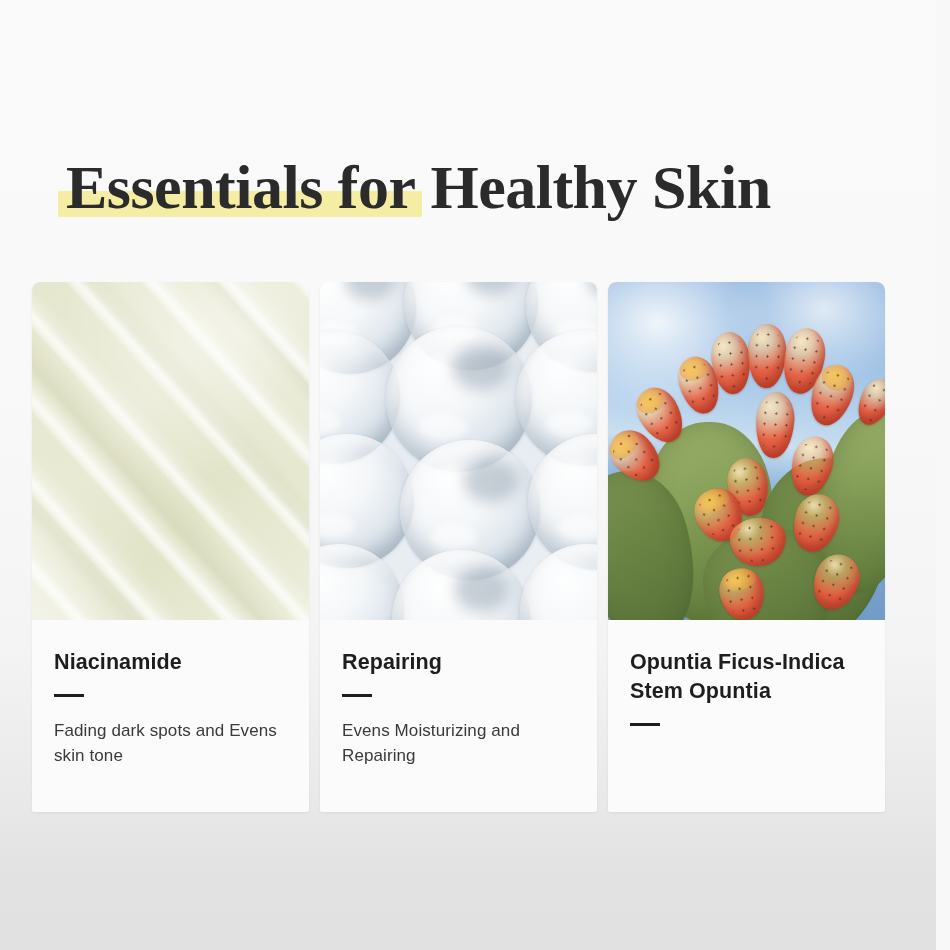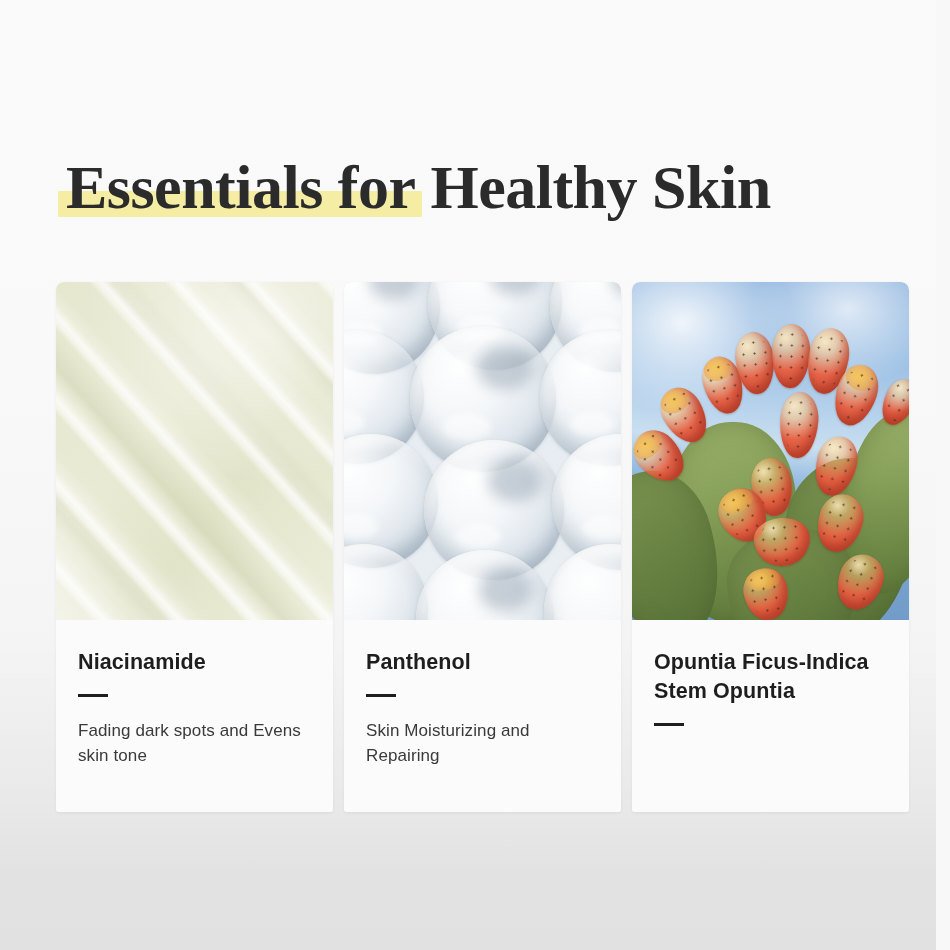--- a/index.html
+++ b/index.html
@@ -62,21 +62,21 @@
     bottom: 7px;
     height: 26px;
     background: #f6eda4;
     z-index: -1;
     border-radius: 1px;
   }
 
   
   .cards {
     position: absolute;
-    left: 56px;
+    left: 32px;
     top: 282px;
     width: 854px;
     height: 530px;
     display: flex;
     gap: 11px;
   }
   .card {
     position: relative;
     width: 277px;
     background: #fbfbfb;
@@ -265,23 +265,23 @@
 
         <div class="bubble" style="left:-40px; top:152px; width:134px; height:134px;"></div>
         <div class="bubble b-smudge" style="left:80px;  top:158px; width:140px; height:140px;"></div>
         <div class="bubble" style="left:208px; top:152px; width:136px; height:136px;"></div>
 
         <div class="bubble" style="left:-46px; top:262px; width:130px; height:130px;"></div>
         <div class="bubble b-smudge" style="left:72px;  top:268px; width:138px; height:138px;"></div>
         <div class="bubble" style="left:200px; top:262px; width:134px; height:134px;"></div>
       </div>
       <div class="card-body">
-        <h2 class="card-title">Panthenol</h2>
+        <h2 class="card-title">Repairing</h2>
         <div class="card-rule"></div>
-        <p class="card-desc">Skin Moisturizing and Repairing</p>
+        <p class="card-desc">Evens Moisturizing and Repairing</p>
       </div>
     </div>
 
     <div class="card">
       <div class="card-media media-cactus">
         <div class="pad" style="left:38px;  top:140px; width:126px; height:200px;"></div>
         <div class="pad dark" style="left:-26px; top:188px; width:110px; height:170px; transform:rotate(-14deg);"></div>
         <div class="pad dark" style="left:150px; top:176px; width:130px; height:178px; transform:rotate(9deg);"></div>
         <div class="pad" style="left:214px; top:126px; width:96px;  height:186px; transform:rotate(13deg);"></div>
         <div class="pad dark" style="left:96px;  top:246px; width:128px; height:128px; transform:rotate(-6deg);"></div>

